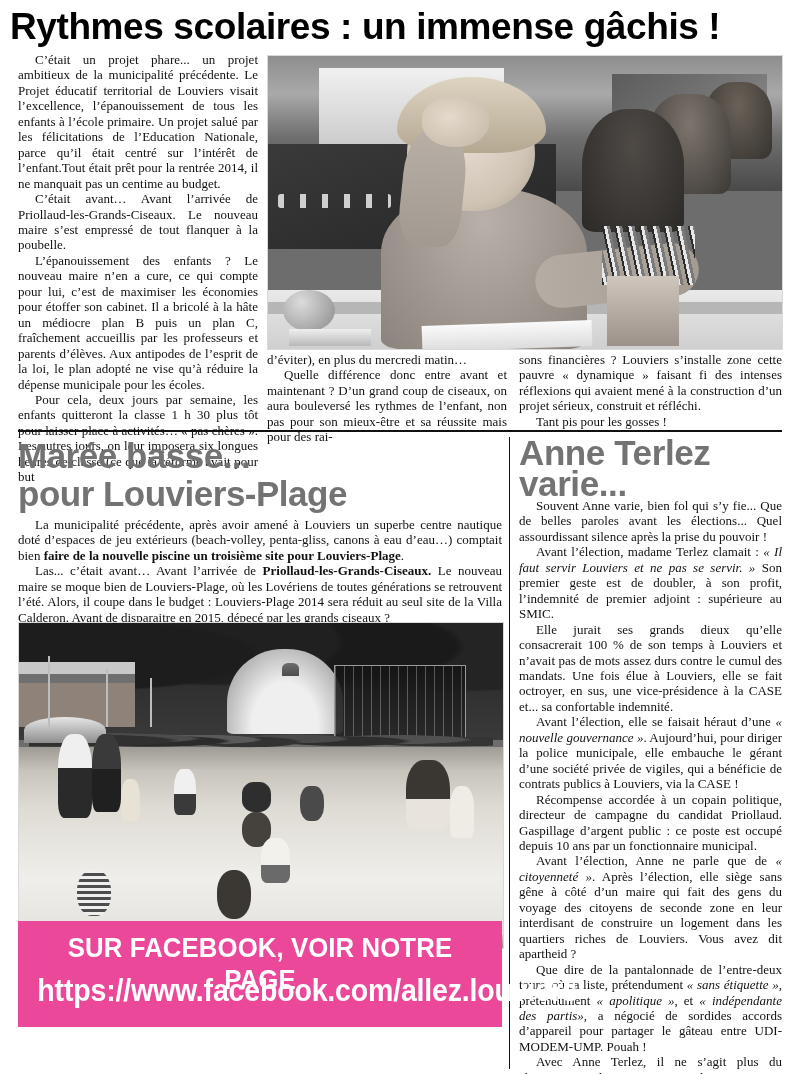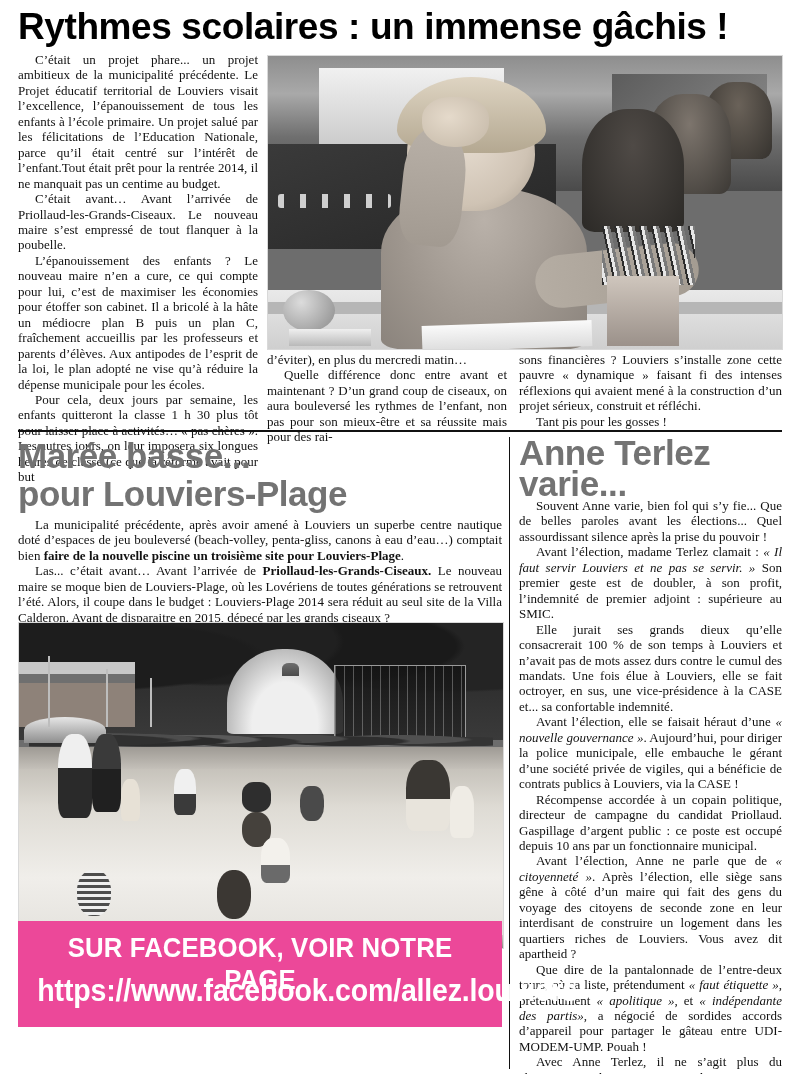--- a/index.html
+++ b/index.html
@@ -5,21 +5,21 @@
   html,body{margin:0;padding:0;background:#ffffff;}
   body{
     width:800px;height:1074px;position:relative;overflow:hidden;
     font-family:"Liberation Serif", serif;color:#111;
     -webkit-font-smoothing:antialiased;
   }
   .page{position:absolute;left:0;top:0;width:800px;height:1074px;}
 
   
   .main-title{
-    position:absolute;left:18px;top:6px;width:764px;
+    position:absolute;left:10px;top:6px;width:764px;
     font-family:"Liberation Sans", sans-serif;
     font-weight:bold;font-size:37px;line-height:42px;
     letter-spacing:-0.4px;color:#000;white-space:nowrap;
   }
 
   
   .hr-full{position:absolute;left:18px;width:764px;height:2px;background:#111;}
   .vrule{position:absolute;width:1px;background:#111;}
 
   
@@ -208,21 +208,21 @@
   <div class="hr-full" style="top:430px;"></div>
 
   <div class="vrule" style="left:509px;top:437px;height:632px;"></div>
 
   <div class="sec-head" id="maree-head">
     <div>Marée basse...</div>
     <div>pour Louviers-Plage</div>
   </div>
 
   <div class="col" id="maree-body" style="left:18px;top:517px;width:484px;">
-      <p><span>La municipalité précédente, après avoir amené à Louviers un superbe centre nautique doté d’espaces de jeu bouleversé (beach-volley, penta-gliss, canons à eau d’eau…) comptait bien </span><b>faire de la nouvelle piscine un troisième site pour Louviers-Plage</b><span>.</span></p>
+      <p><span>La municipalité précédente, après avoir amené à Louviers un superbe centre nautique doté d’espaces de jeu extérieurs (beach-volley, penta-gliss, canons à eau d’eau…) comptait bien </span><b>faire de la nouvelle piscine un troisième site pour Louviers-Plage</b><span>.</span></p>
       <p><span>Las... c’était avant… Avant l’arrivée de </span><b>Priollaud-les-Grands-Ciseaux.</b><span> Le nouveau maire se moque bien de Louviers-Plage, où les Lovériens de toutes générations se retrouvent l’été. Alors, il coupe dans le budget : Louviers-Plage 2014 sera réduit au seul site de la Villa Calderon. Avant de disparaitre en 2015, dépecé par les grands ciseaux ?</span></p>
     </div>
 
   <div class="photo" id="photo-beach" style="left:18px;top:622px;width:484px;height:325px;">
     <div class="bp-sky"></div>
     <div class="bp-trees"></div>
     <div class="bp-building"></div>
     <div class="bp-bounce">
       <div class="bp-bounce-in"></div>
     </div>
@@ -256,21 +256,21 @@
     <div>varie...</div>
   </div>
 
   <div class="col" id="terlez-body" style="left:519px;top:498px;width:263px;">
       <p><span>Souvent Anne varie, bien fol qui s’y fie... Que de belles paroles avant les élections... Quel assourdissant silence après la prise du pouvoir !</span></p>
       <p><span>Avant l’élection, madame Terlez clamait : </span><i>« Il faut servir Louviers et ne pas se servir. »</i><span> Son premier geste est de doubler, à son profit, l’indemnité de premier adjoint : supérieure au SMIC.</span></p>
       <p><span>Elle jurait ses grands dieux qu’elle consacrerait 100 % de son temps à Louviers et n’avait pas de mots assez durs contre le cumul des mandats. Une fois élue à Louviers, elle se fait octroyer, en sus, une vice-présidence à la CASE et... sa confortable indemnité.</span></p>
       <p><span>Avant l’élection, elle se faisait héraut d’une </span><i>« nouvelle gouvernance »</i><span>. Aujourd’hui, pour diriger la police municipale,  elle embauche le gérant d’une société privée de vigiles, qui a bénéficie de contrats publics à Louviers, via la CASE !</span></p>
       <p><span>Récompense accordée à un copain politique, directeur de campagne du candidat Priollaud. Gaspillage d’argent public : ce poste est occupé depuis 10 ans par un fonctionnaire municipal.</span></p>
       <p><span>Avant l’élection, Anne ne parle que de </span><i>« citoyenneté »</i><span>. Après l’élection, elle siège sans gêne à côté d’un maire qui fait des gens du voyage des citoyens de seconde zone en leur interdisant de construire un logement dans les quartiers riches de Louviers. Vous avez dit apartheid ?</span></p>
-      <p><span>Que dire de la pantalonnade de l’entre-deux tours, où sa liste, prétendument </span><i>« faut étiquette »</i><span>, prétendument </span><i>« apolitique »</i><span>, et </span><i>« indépendante   des partis»</i><span>, a négocié de sordides accords d’appareil pour partager le gâteau entre UDI-MODEM-UMP. Pouah !</span></p>
+      <p><span>Que dire de la pantalonnade de l’entre-deux tours, où sa liste, prétendument </span><i>« sans étiquette »</i><span>, prétendument </span><i>« apolitique »</i><span>, et </span><i>« indépendante   des partis»</i><span>, a négocié de sordides accords d’appareil pour partager le gâteau entre UDI-MODEM-UMP. Pouah !</span></p>
       <p><span>Avec Anne Terlez, il ne s’agit plus du championnat du retournement de veste, c’est carrément </span></p>
     </div>
 
   <div class="fb">
     <div class="fb-line1">SUR FACEBOOK, VOIR NOTRE PAGE</div>
     <div class="fb-line2">https://www.facebook.com/allez.louviers</div>
   </div>
 
 </div>
 

